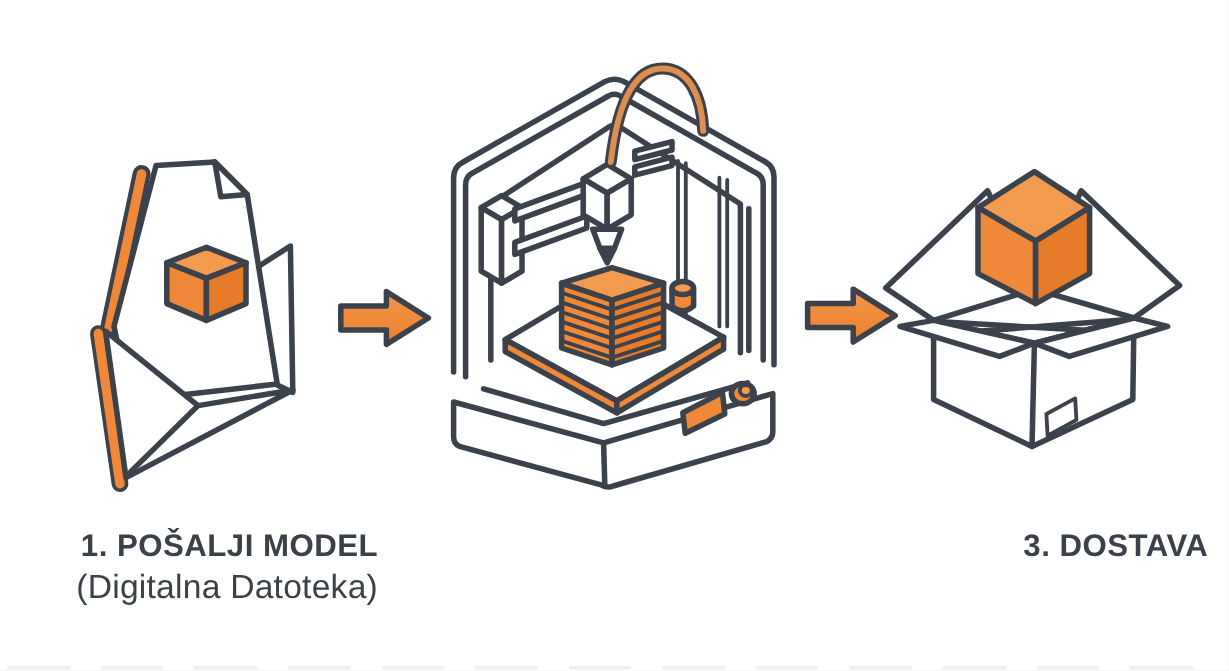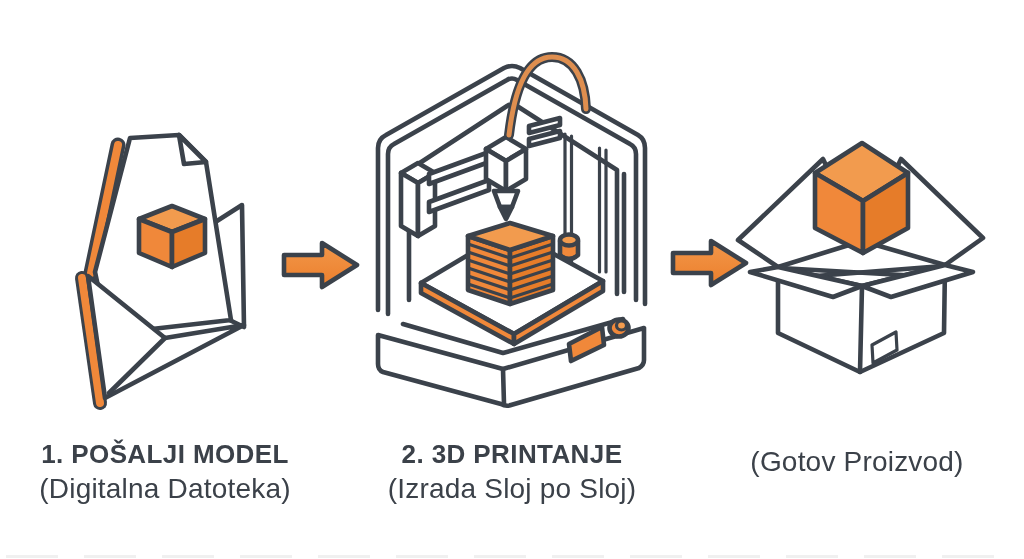--- a/index.html
+++ b/index.html
@@ -21,21 +21,21 @@
   .icon{position:absolute;}
   .icon svg{display:block;width:100%;height:100%;}
   
   .ln{stroke:var(--ink);stroke-width:4.6;stroke-linejoin:round;stroke-linecap:round;fill:none;}
   .w{fill:#fff;}
   .o{fill:var(--orange);}
   .ol{fill:var(--orange-light);}
   .odp{fill:var(--orange-deep);}
   .ink{fill:var(--ink);}
   .thin{stroke-width:3.2;}
-  .caption{position:absolute;top:441px;width:300px;text-align:center;color:var(--text);}
+  .caption{position:absolute;top:441px;width:300px;text-align:right;color:var(--text);}
   .caption .t{font-size:26px;font-weight:800;letter-spacing:.4px;line-height:1.05;}
   .caption .s{font-size:28px;font-weight:400;letter-spacing:.2px;margin-top:5px;}
   .cap-1{left:15px;} .cap-2{left:362px;} .cap-3{left:707px;}
   .bottom-marks{
     position:absolute;left:6px;right:6px;bottom:1px;height:3px;
     background:repeating-linear-gradient(90deg,#f0f0f0 0 52px,transparent 52px 78px);
   }
 </style>
 </head>
 <body>
@@ -167,22 +167,18 @@
 
         <path class="w thin" d="M149,212 L173,199 L174,217 L150,230 Z"></path>
       </g>
     </svg>
   </div>
 
   <div class="caption cap-1">
     <div class="t">1. POŠALJI MODEL</div>
     <div class="s">(Digitalna Datoteka)</div>
   </div>
-  <div class="caption cap-2">
-    <div class="t">2. 3D PRINTANJE</div>
-    <div class="s">(Izrada Sloj po Sloj)</div>
-  </div>
   <div class="caption cap-3">
-    <div class="s">(Gotov Proizvod)</div>
+    <div class="t">3. DOSTAVA</div>
   </div>
 
   <div class="bottom-marks"></div>
 </div>
 
 </body></html>

